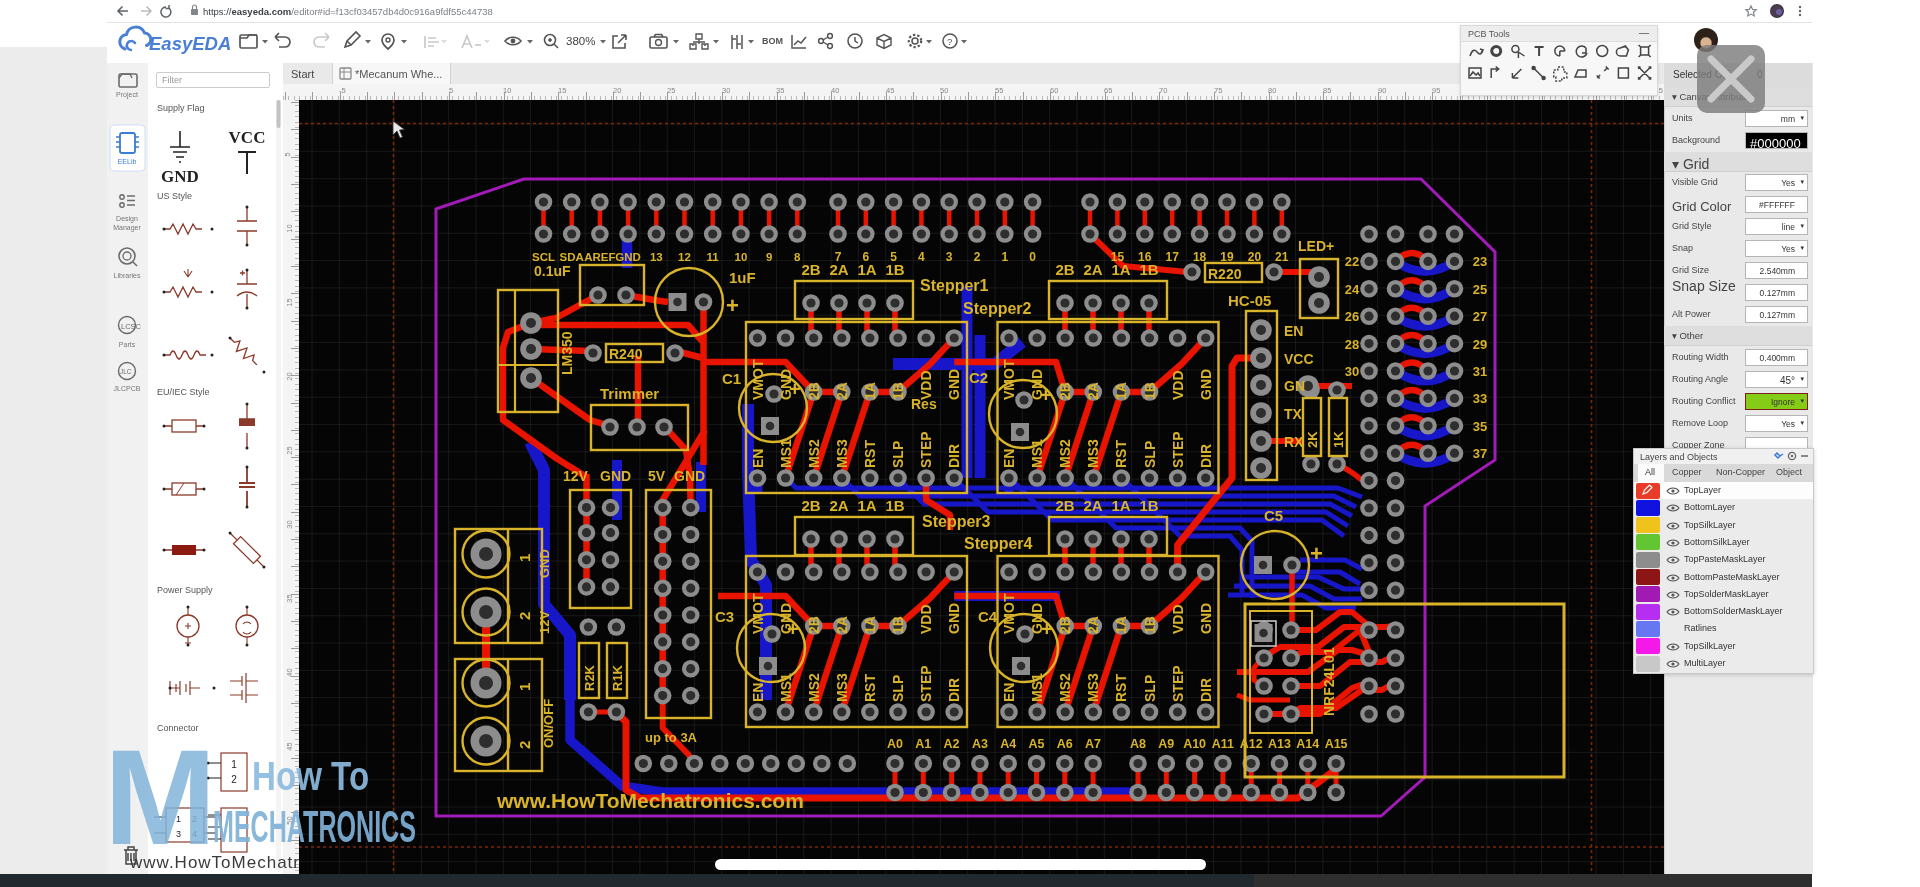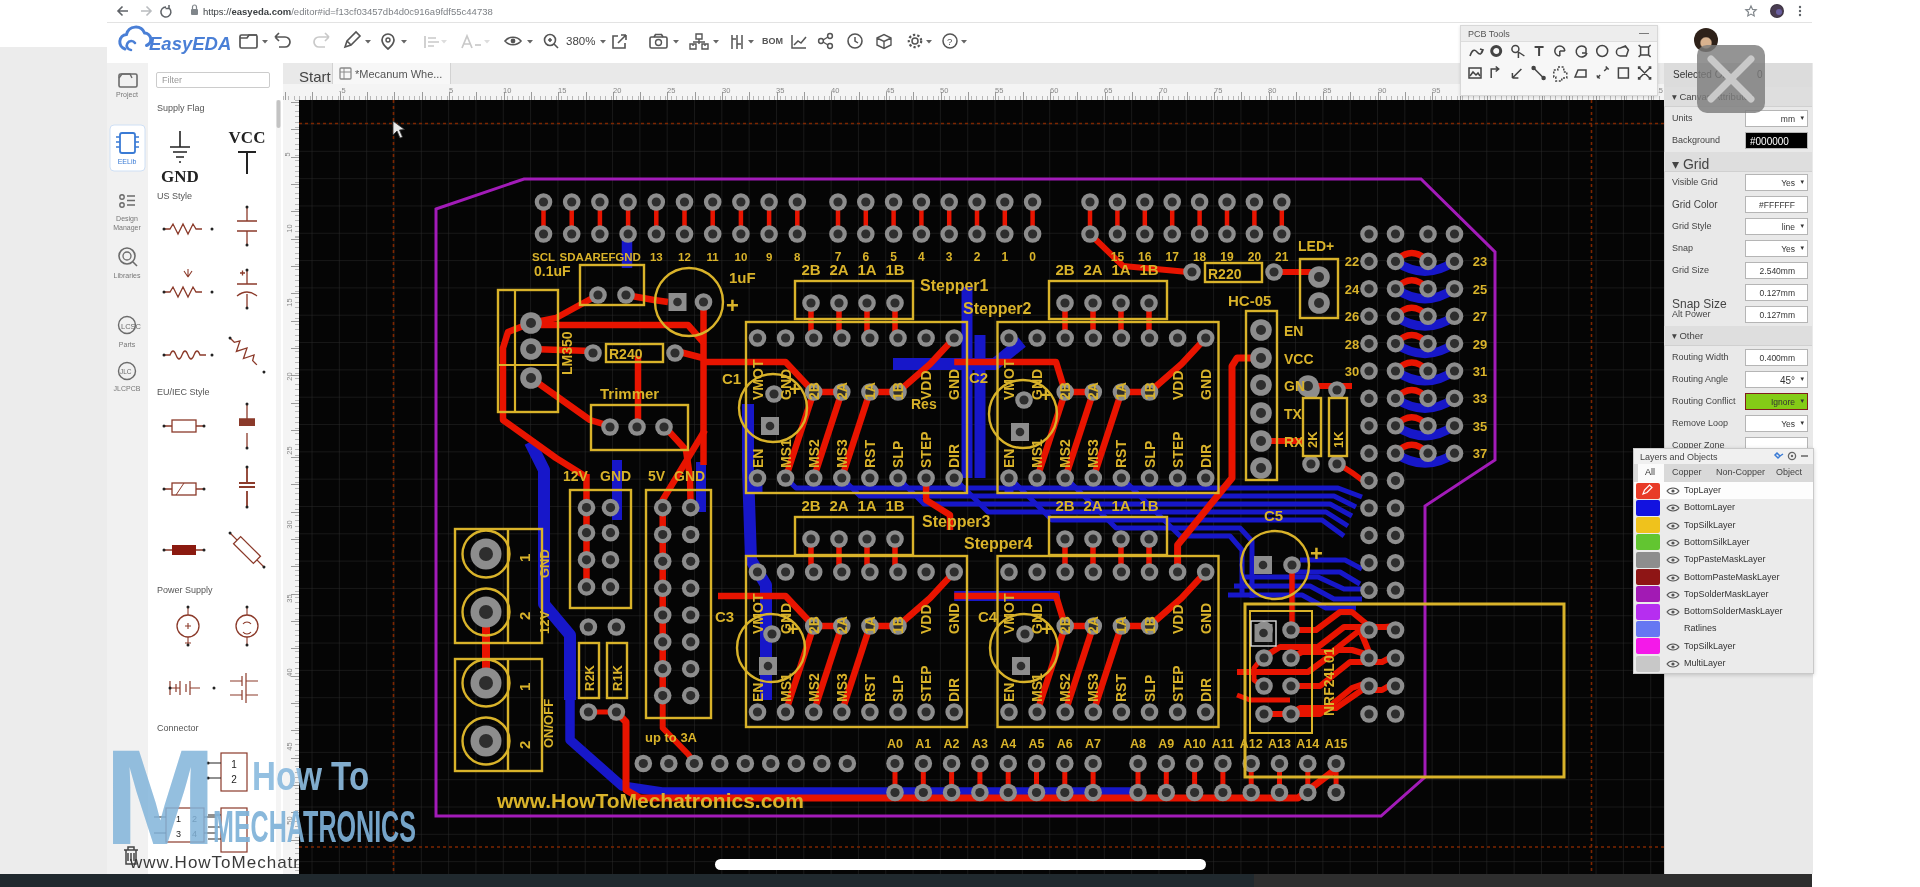--- a/index.html
+++ b/index.html
@@ -190,21 +190,21 @@
       <text x="44" y="774" font-size="9" fill="#222" font-family="Liberation Sans">4</text>
       <path d="M6 754 h12 m-12 16 h12 m38 -16 h12 m-12 16 h12" stroke="#222" stroke-width="1.1"></path>
       <rect x="73" y="745" width="26" height="44" stroke="#8b3a2a" stroke-width="1.2" fill="none"></rect>
       <path d="M60 752 h13 m-13 12 h13 m-13 12 h13" stroke="#222" stroke-width="1.1"></path>
       <rect x="128" y="37" width="5" height="770" fill="#f4f4f4"></rect>
       <rect x="128.5" y="37" width="4" height="28" rx="2" fill="#c3c3c3"></rect>
     </svg>
   </div>
 <div class="abs" style="left:283px;top:63px;width:1381px;height:21px;background:#e9e9e9;border-bottom:1px solid #d2d2d2">
     <div class="abs" style="left:0;top:0;width:49px;height:21px;border-right:1px solid #d2d2d2"></div>
-    <div class="tx" style="left:16px;top:5px;font-size:15px;color:#444">Start</div>
+    <div class="tx" style="left:8px;top:5px;font-size:11px;color:#444">Start</div>
     <div class="abs" style="left:49px;top:0;width:117px;height:21px;background:#f7f7f7;border-left:1px solid #d2d2d2;border-right:1px solid #d2d2d2"></div>
     <svg width="20" height="20" style="position:absolute;left:55px;top:3px">
       <rect x="2" y="2" width="11" height="11" rx="1" stroke="#8a8a8a" stroke-width="1.3" fill="none"></rect>
       <path d="M2 6 h11 M6 2 v11" stroke="#8a8a8a" stroke-width="1"></path>
     </svg>
     <div class="tx" style="left:72px;top:5px;font-size:11px;color:#555">*Mecanum Whe...</div>
   </div>
 <div class="abs" style="left:283px;top:84px;width:1381px;height:16px;background:#f4f4f4;background-image:repeating-linear-gradient(to right, #b9b9b9 0 1px, transparent 1px 5.46px);background-size:100% 4px;background-position:0 12px;background-repeat:no-repeat"></div>
 <div class="abs" style="left:283px;top:84px;width:1381px;height:16px;background-image:repeating-linear-gradient(to right, #9a9a9a 0 1px, transparent 1px 27.32px);background-size:100% 8px;background-position:2px 8px;background-repeat:no-repeat"></div>
 <span class="tx" style="left:339px;top:86px;font-size:7.5px;color:#888">-5</span>
@@ -981,49 +981,49 @@
 <div class="abs" style="left:1664px;top:87px;width:148px;height:19px;background:#dedede;border-bottom:1px solid #d0d0d0">
     <span class="tx" style="left:8px;top:4px;font-size:9.5px;color:#444">▾ Canvas Attributes</span>
   </div>
 <span class="tx" style="left:1672px;top:113px;font-size:9px;color:#444">Units</span>
 <div class="abs" style="left:1745px;top:110px;width:61px;height:15px;background:#fff;border:1px solid #b5b5b5">
     <span class="tx" style="right:12px;top:2.5px;font-size:8.5px;color:#333">mm</span>
     <span style="position:absolute;right:3px;top:3px;font-size:7px;color:#333">▾</span>
   </div>
 <span class="tx" style="left:1672px;top:135px;font-size:9px;color:#444">Background</span>
 <div class="abs" style="left:1745px;top:132px;width:61px;height:15px;background:#000;border:1px solid #b5b5b5">
-    <span class="tx" style="left:4px;top:2.5px;font-size:10px;color:#fff">#000000</span>
+    <span class="tx" style="left:4px;top:2.5px;font-size:13px;color:#fff">#000000</span>
   </div>
 <div class="abs" style="left:1664px;top:152px;width:148px;height:19px;background:#dedede;border-bottom:1px solid #d0d0d0">
     <span class="tx" style="left:8px;top:4px;font-size:14px;color:#444">▾ Grid</span>
   </div>
 <span class="tx" style="left:1672px;top:177px;font-size:9px;color:#444">Visible Grid</span>
 <div class="abs" style="left:1745px;top:174px;width:61px;height:15px;background:#fff;border:1px solid #b5b5b5">
     <span class="tx" style="right:12px;top:2.5px;font-size:8.5px;color:#333">Yes</span>
     <span style="position:absolute;right:3px;top:3px;font-size:7px;color:#333">▾</span>
   </div>
-<span class="tx" style="left:1672px;top:199px;font-size:10px;color:#444">Grid Color</span>
+<span class="tx" style="left:1672px;top:199px;font-size:13px;color:#444">Grid Color</span>
 <div class="abs" style="left:1745px;top:196px;width:61px;height:15px;background:#fff;border:1px solid #b5b5b5">
     <span class="tx" style="right:12px;top:2.5px;font-size:8.5px;color:#333">#FFFFFF</span>
   </div>
 <span class="tx" style="left:1672px;top:221px;font-size:9px;color:#444">Grid Style</span>
 <div class="abs" style="left:1745px;top:218px;width:61px;height:15px;background:#fff;border:1px solid #b5b5b5">
     <span class="tx" style="right:12px;top:2.5px;font-size:8.5px;color:#333">line</span>
     <span style="position:absolute;right:3px;top:3px;font-size:7px;color:#333">▾</span>
   </div>
 <span class="tx" style="left:1672px;top:243px;font-size:9px;color:#444">Snap</span>
 <div class="abs" style="left:1745px;top:240px;width:61px;height:15px;background:#fff;border:1px solid #b5b5b5">
     <span class="tx" style="right:12px;top:2.5px;font-size:8.5px;color:#333">Yes</span>
     <span style="position:absolute;right:3px;top:3px;font-size:7px;color:#333">▾</span>
   </div>
 <span class="tx" style="left:1672px;top:265px;font-size:9px;color:#444">Grid Size</span>
 <div class="abs" style="left:1745px;top:262px;width:61px;height:15px;background:#fff;border:1px solid #b5b5b5">
     <span class="tx" style="right:12px;top:2.5px;font-size:8.5px;color:#333">2.540mm</span>
   </div>
-<span class="tx" style="left:1672px;top:297px;font-size:12px;color:#444">Snap Size</span>
+<span class="tx" style="left:1672px;top:278px;font-size:14px;color:#444">Snap Size</span>
 <div class="abs" style="left:1745px;top:284px;width:61px;height:15px;background:#fff;border:1px solid #b5b5b5">
     <span class="tx" style="right:12px;top:2.5px;font-size:8.5px;color:#333">0.127mm</span>
   </div>
 <span class="tx" style="left:1672px;top:309px;font-size:9px;color:#444">Alt Power</span>
 <div class="abs" style="left:1745px;top:306px;width:61px;height:15px;background:#fff;border:1px solid #b5b5b5">
     <span class="tx" style="right:12px;top:2.5px;font-size:8.5px;color:#333">0.127mm</span>
   </div>
 <div class="abs" style="left:1664px;top:326px;width:148px;height:19px;background:#dedede;border-bottom:1px solid #d0d0d0">
     <span class="tx" style="left:8px;top:4px;font-size:9.5px;color:#444">▾ Other</span>
   </div>

